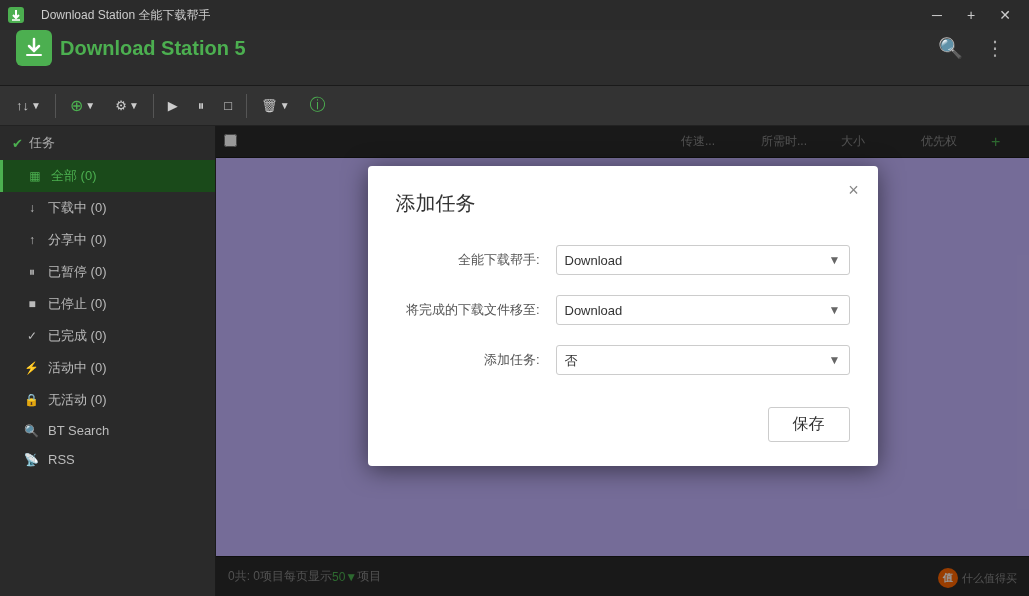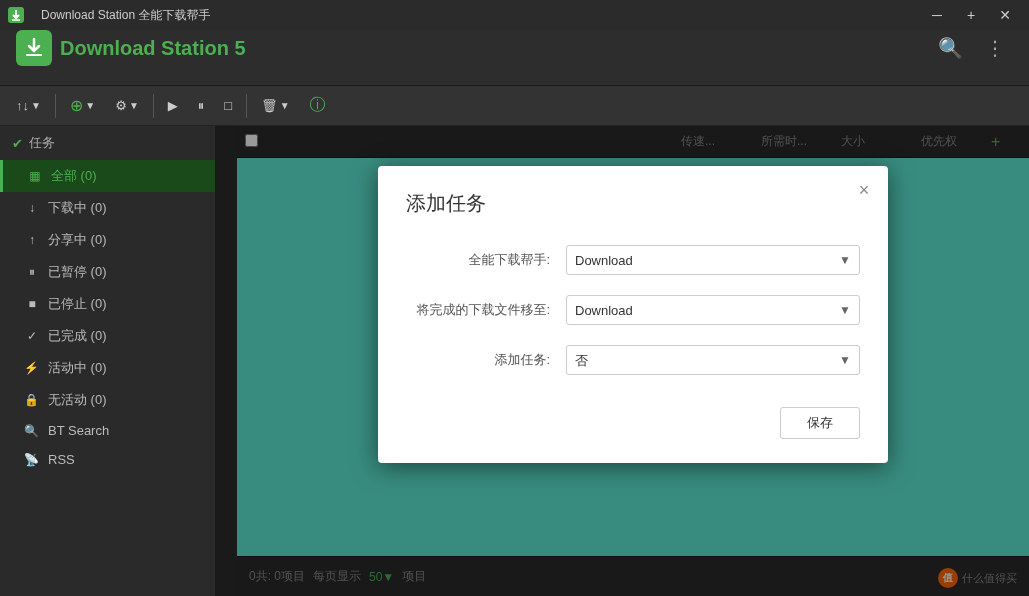--- a/index.html
+++ b/index.html
@@ -62,21 +62,21 @@
       color: #aaa; font-size: 13px; cursor: pointer;
     }
     .sidebar-item {
       display: flex; align-items: center; gap: 8px; padding: 7px 16px 7px 24px;
       color: #bbb; font-size: 13px; cursor: pointer;
     }
     .sidebar-item.active { background: #1a4a1a; color: #4CAF50; border-left: 3px solid #4CAF50; }
     .sidebar-item .icon { width: 16px; text-align: center; font-size: 12px; }
 
     
-    .content { flex: 1; background: #5eead4; position: relative; overflow: hidden; margin-left: 21px; }
+    .content { flex: 1; background: #c4b5fd; position: relative; overflow: hidden; }
 
     
     .table-header {
       display: flex; align-items: center;
       background: #2a2a2a; height: 32px; padding: 0 8px;
       border-bottom: 1px solid #1a1a1a; color: #888; font-size: 12px;
     }
     .col-check { width: 30px; }
     .col-name { flex: 1; }
     .col-speed { width: 80px; }
@@ -88,21 +88,21 @@
     
     .content-body {
       display: flex; flex-direction: column; align-items: center; justify-content: center;
       height: calc(100% - 32px - 40px); color: #555; font-size: 13px; text-align: center;
     }
 
     
     .bottom-bar {
       position: absolute; bottom: 0; left: 0; right: 0;
       height: 40px; background: #2a2a2a; border-top: 1px solid #1a1a1a;
-      display: flex; align-items: center; padding: 0 12px; gap: 8px;
+      display: flex; align-items: center; padding: 0 12px; 
       color: #888; font-size: 12px;
     }
 
     
     .overlay {
       position: absolute; top: 0; left: 0; right: 0; bottom: 0;
       background: rgba(0,0,0,0.4); z-index: 10;
       display: flex; align-items: flex-start; justify-content: center;
       padding-top: 40px;
     }
@@ -144,21 +144,21 @@
     .dropdown-arrow {
       position: absolute; right: 8px; top: 50%; transform: translateY(-50%);
       color: #666; font-size: 12px; pointer-events: none;
     }
 
     .dialog-footer {
       display: flex; justify-content: flex-end; margin-top: 32px;
     }
     .btn-save {
       padding: 6px 24px; border: 1px solid #ccc; background: white;
-      font-size: 13px; color: #333; border-radius: 3px; cursor: pointer;
+      font-size: 16px; color: #333; border-radius: 3px; cursor: pointer;
       min-width: 80px; text-align: center;
     }
 
     
     .bt-hint { color: #666; font-size: 13px; }
 
     
     .watermark {
       position: absolute; bottom: 8px; right: 12px;
       display: flex; align-items: center; gap: 4px;

